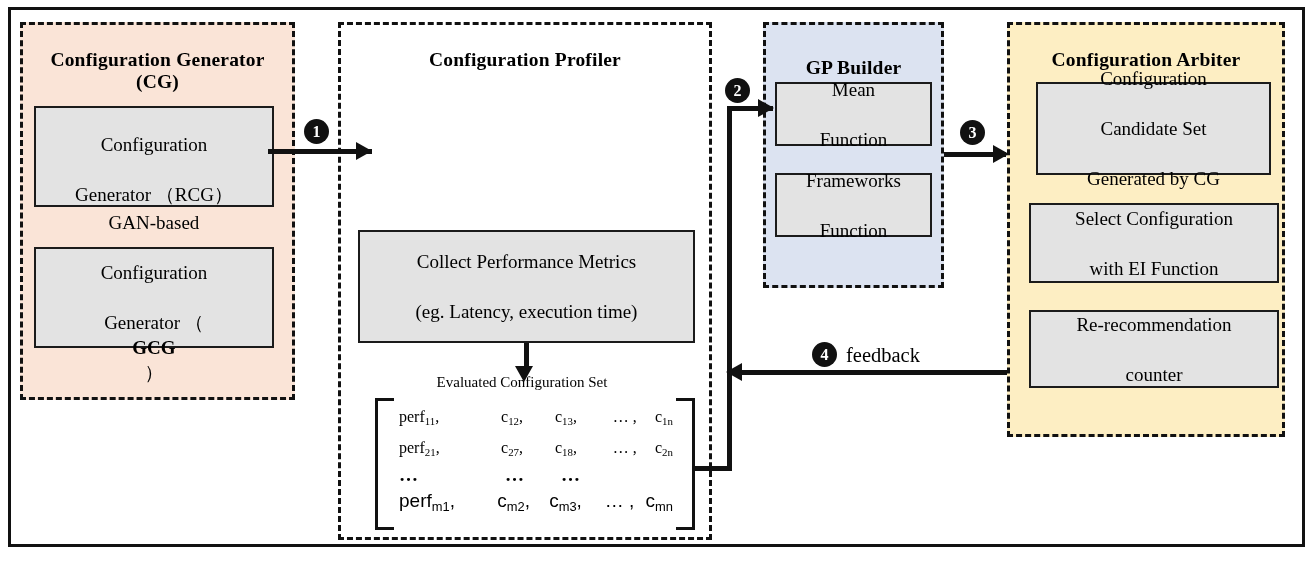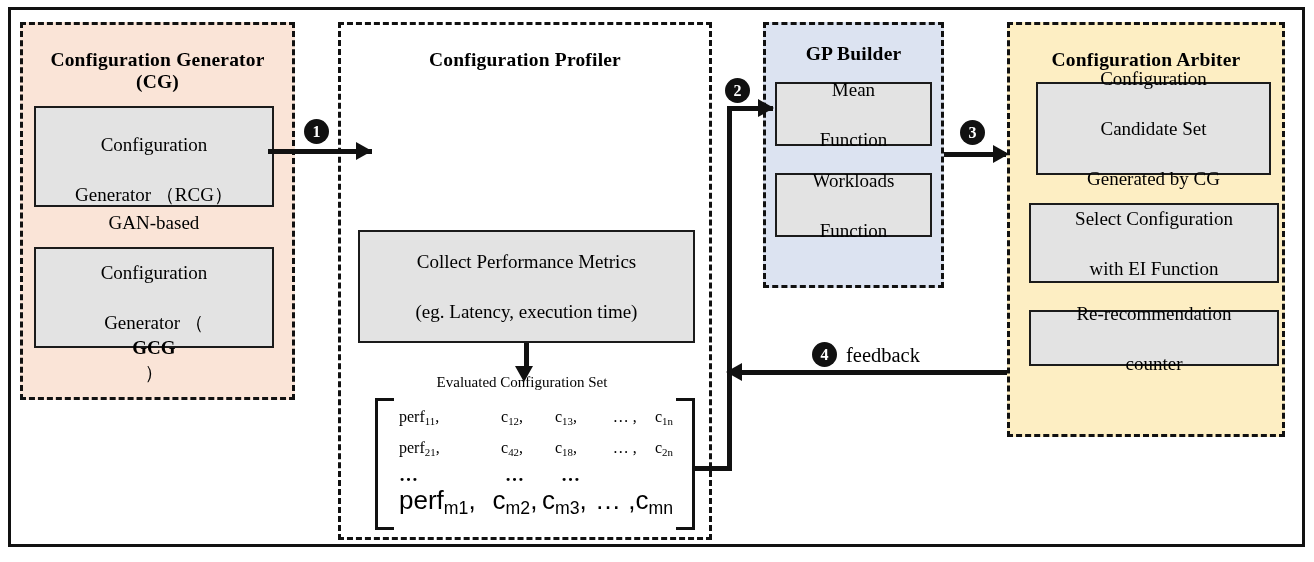--- a/index.html
+++ b/index.html
@@ -15,21 +15,21 @@
   .panel{position:absolute;box-sizing:border-box;border:3px dashed #111;}
   .panel.cg{left:20px;top:22px;width:275px;height:378px;background:#fae4d7;}
   .panel.profiler{left:338px;top:22px;width:374px;height:518px;background:#fff;}
   .panel.gp{left:763px;top:22px;width:181px;height:266px;background:#dce3f1;}
   .panel.arbiter{left:1007px;top:22px;width:278px;height:415px;background:#fdeec3;}
 
   .panel-title{position:absolute;left:0;right:0;text-align:center;
       font-weight:bold;font-size:19.5px;line-height:22px;letter-spacing:.2px;}
   .panel.cg .panel-title{top:24px;}
   .panel.profiler .panel-title{top:24px;}
-  .panel.gp .panel-title{top:18px;}
+  .panel.gp .panel-title{top:32px;}
   .panel.arbiter .panel-title{top:24px;}
 
   
   .gbox{position:absolute;box-sizing:border-box;background:#e3e3e3;
       border:2.5px solid #1b1b1b;display:flex;align-items:center;
       justify-content:center;text-align:center;font-size:19px;line-height:25px;
       padding:2px 4px;}
   .gbox span{display:block;}
 
   
@@ -40,34 +40,34 @@
   #box-execute{left:358px;top:88px;width:337px;height:120px;}
   #box-collect{left:358px;top:230px;width:337px;height:113px;}
 
   
   #box-mean{left:775px;top:82px;width:157px;height:64px;}
   #box-cov{left:775px;top:173px;width:157px;height:64px;}
 
   
   #box-candidate{left:1036px;top:82px;width:235px;height:93px;}
   #box-select{left:1029px;top:203px;width:250px;height:80px;}
-  #box-recount{left:1029px;top:310px;width:250px;height:56px;}
+  #box-recount{left:1029px;top:310px;width:250px;height:78px;}
 
   
   .eval-label{position:absolute;left:352px;top:370px;width:340px;text-align:center;
       font-size:15px;line-height:24px;}
 
   .matrix-wrap{position:absolute;left:375px;top:398px;width:320px;height:132px;}
   .bracket{position:absolute;top:0;width:19px;height:132px;box-sizing:border-box;
       border-top:3.5px solid #111;border-bottom:3.5px solid #111;}
   .bracket.l{left:0;border-left:3.5px solid #111;}
   .bracket.r{right:0;border-right:3.5px solid #111;}
   .matrix-rows{position:absolute;left:24px;top:4px;right:22px;}
   .mrow{font-size:16px;line-height:29px;white-space:nowrap;display:flex;}
-  .mrow.sans{font-family:"Liberation Sans","DejaVu Sans",sans-serif;font-size:26px;}
+  .mrow.sans{font-family:"Liberation Sans","DejaVu Sans",sans-serif;font-size:19px;}
   .mc{display:inline-block;}
   .mc.c1{width:106px;}
   .mc.c2{width:56px;}
   .mc.c3{width:60px;}
   .mc.c4{width:44px;}
   .mrow sub{font-size:.68em;vertical-align:baseline;position:relative;top:.28em;}
   .mrow.dots{line-height:22px;font-size:19px;font-weight:bold;}
 
   
   .hline{position:absolute;background:#111;height:5px;}
@@ -140,21 +140,21 @@
     <div class="matrix-rows">
       <div class="mrow">
         <span class="mc c1">perf<sub>11</sub>,</span>
           <span class="mc c2">c<sub>12</sub>,</span>
           <span class="mc c3">c<sub>13</sub>,</span>
           <span class="mc c4">… ,</span>
           <span class="mc">c<sub>1n</sub></span>
       </div>
       <div class="mrow">
         <span class="mc c1">perf<sub>21</sub>,</span>
-          <span class="mc c2">c<sub>42</sub>,</span>
+          <span class="mc c2">c<sub>27</sub>,</span>
           <span class="mc c3">c<sub>18</sub>,</span>
           <span class="mc c4">… ,</span>
           <span class="mc">c<sub>2n</sub></span>
       </div>
       <div class="mrow dots">
         <span class="mc c1">…</span>
           <span class="mc c2">…</span>
           <span class="mc c3" style="width:104px;">…</span>
       </div>
       <div class="mrow sans">
@@ -173,21 +173,21 @@
 
   <div class="gbox" id="box-mean">
     <span>
       <span>Mean</span><br>
       <span>Function</span>
     </span>
   </div>
 
   <div class="gbox" id="box-cov">
     <span>
-      <span>Workloads</span><br>
+      <span>Frameworks</span><br>
       <span>Function</span>
     </span>
   </div>
 
   <div class="panel arbiter">
     <div class="panel-title">Configuration Arbiter</div>
   </div>
 
   <div class="gbox" id="box-candidate">
     <span>

